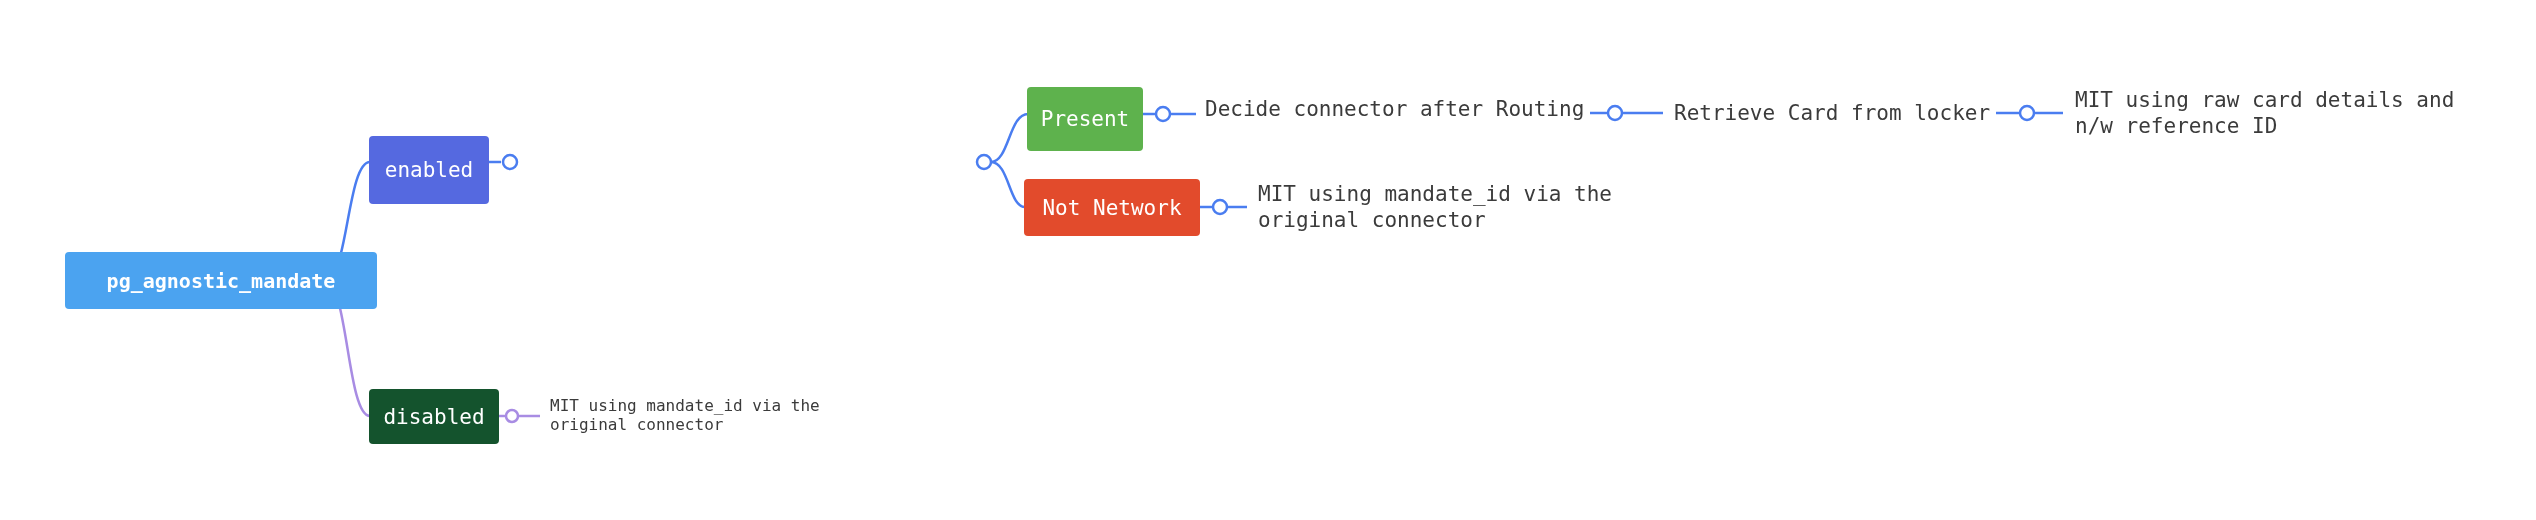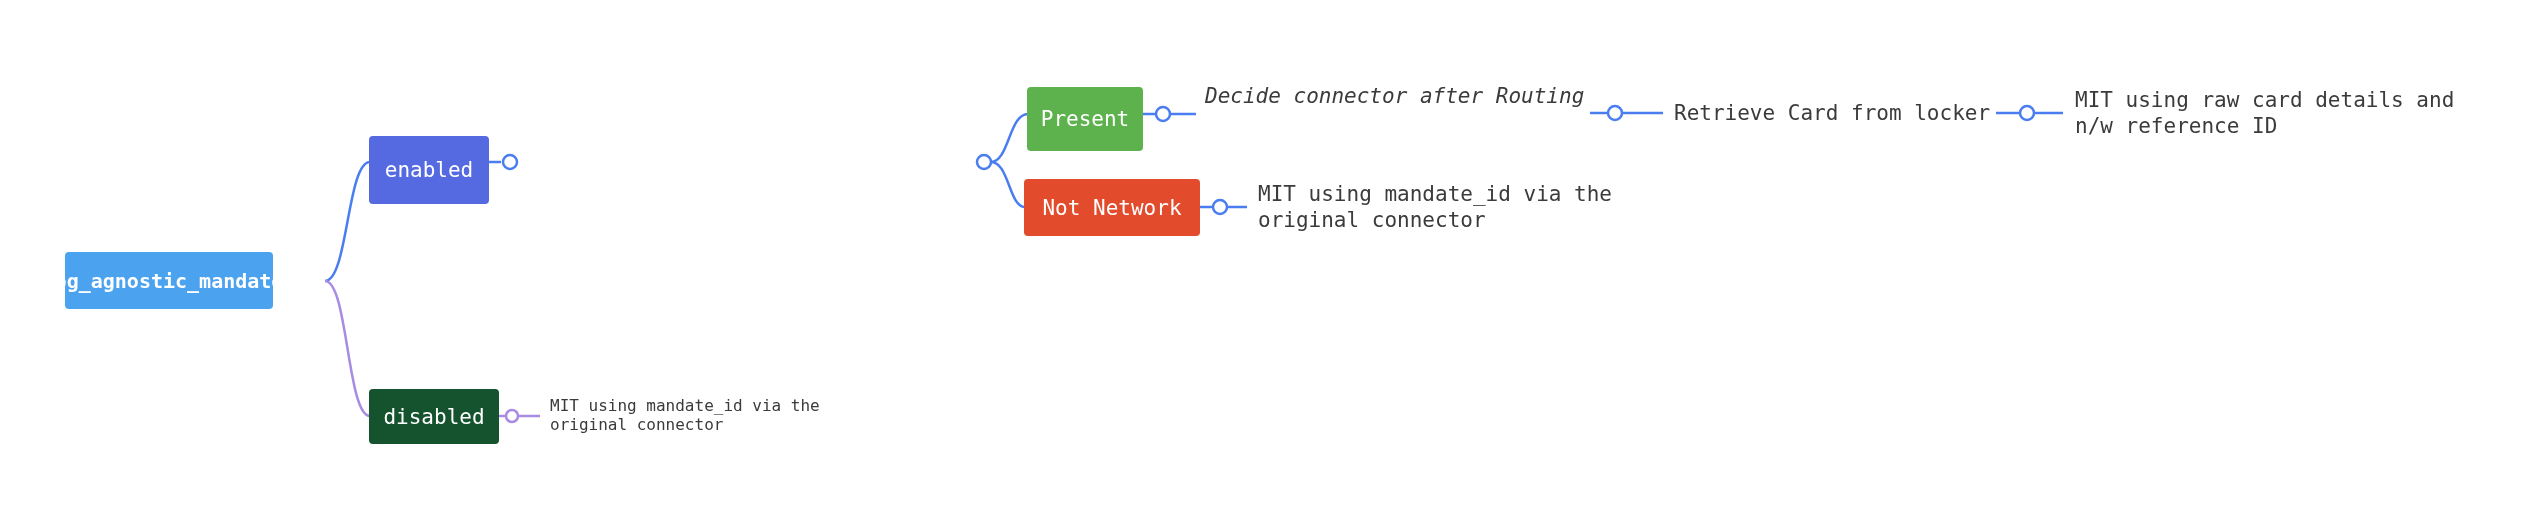--- a/index.html
+++ b/index.html
@@ -77,42 +77,42 @@
 
     <line class="stub blue" x1="1200" y1="207" x2="1212" y2="207"></line>
     <circle class="c blue" cx="1220" cy="207" r="7"></circle>
     <line class="stub blue" x1="1228" y1="207" x2="1247" y2="207"></line>
 
     <line class="stub purple" x1="499" y1="416" x2="505" y2="416"></line>
     <circle class="c purple" cx="512" cy="416" r="6"></circle>
     <line class="stub purple" x1="518" y1="416" x2="540" y2="416"></line>
   </svg>
 
-  <div class="node root" style="left:65px;top:252px;width:208px;height:57px;">
+  <div class="node root" style="left:65px;top:252px;width:312px;height:57px;">
     <span>pg_agnostic_mandate</span>
   </div>
 
   <div class="node enabled" style="left:369px;top:136px;width:120px;height:68px;">
     <span>enabled</span>
   </div>
 
   <div class="node present" style="left:1027px;top:87px;width:116px;height:64px;">
     <span>Present</span>
   </div>
 
   <div class="node notpresent" style="left:1024px;top:179px;width:176px;height:57px;">
     <span>Not Network</span>
   </div>
 
   <div class="node disabled" style="left:369px;top:389px;width:130px;height:55px;">
     <span>disabled</span>
   </div>
 
 
-  <div class="txt" style="left:1205px;top:83px;font-style:italic;">Decide connector after Routing</div>
+  <div class="txt" style="left:1205px;top:96px;">Decide connector after Routing</div>
 
   <div class="txt" style="left:2075px;top:87px;">MIT using raw card details and
 n/w reference ID</div>
 
   <div class="txt" style="left:1674px;top:100px;">Retrieve Card from locker</div>
 
   <div class="txt" style="left:1258px;top:181px;">MIT using mandate_id via the
 original connector</div>
 
   <div class="txt small" style="left:550px;top:396px;">MIT using mandate_id via the

